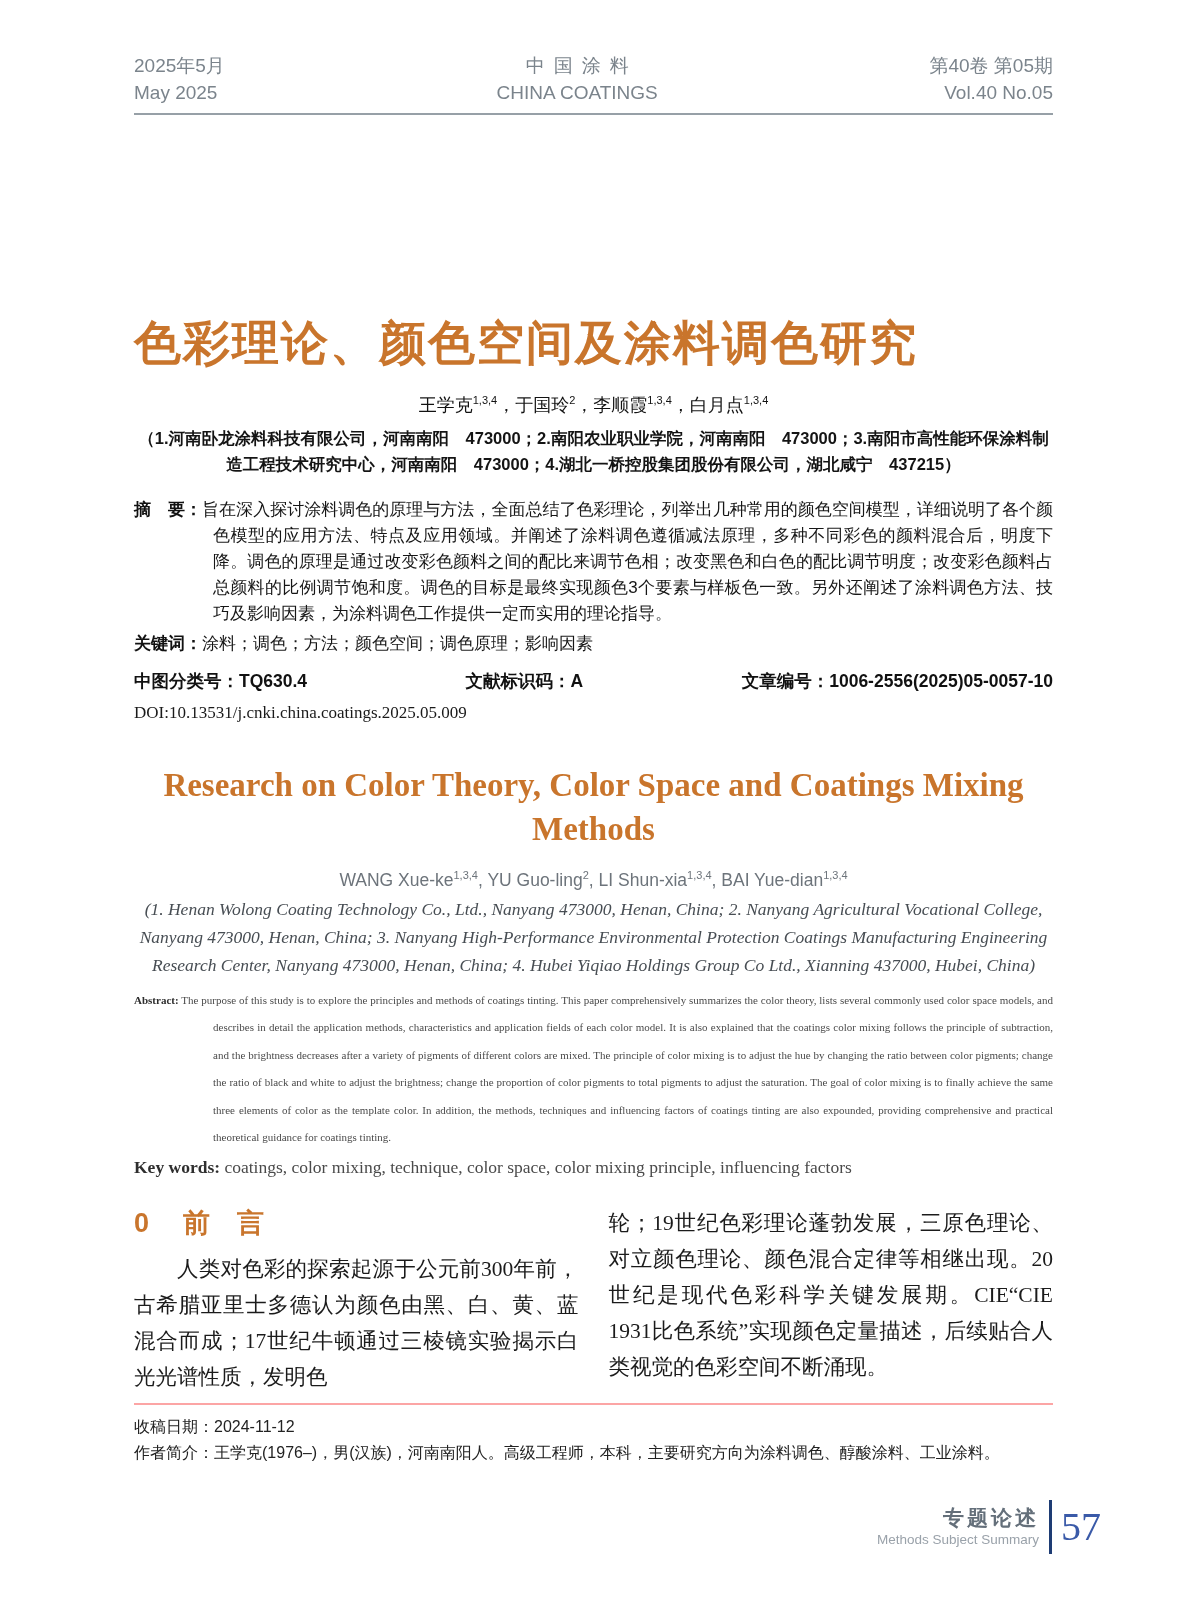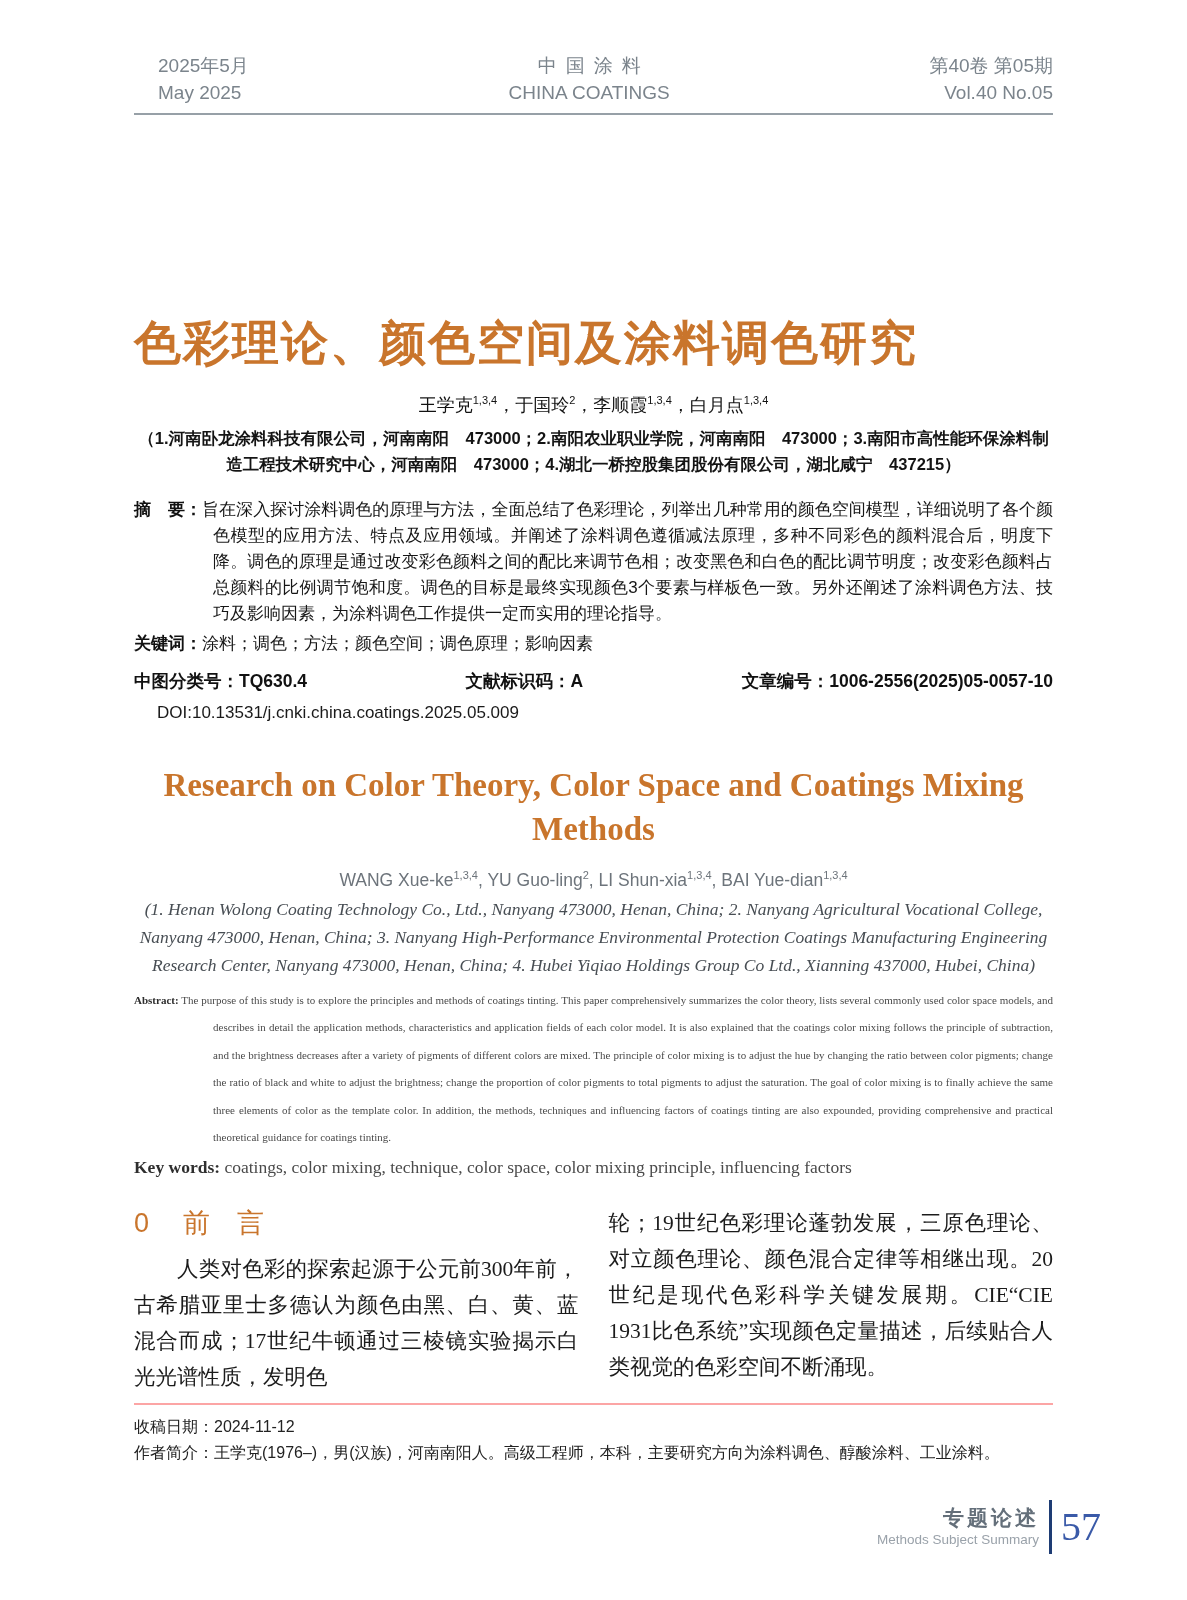--- a/index.html
+++ b/index.html
@@ -9,21 +9,21 @@
     font-family:"Liberation Sans", sans-serif; color:#1b1b1b;
   }
   .inner { padding:52px 134px 0 134px; }
 
   
   .journal-header {
     display:flex; justify-content:space-between; align-items:flex-end;
     color:#7b848c; font-size:19px; line-height:27px;
     border-bottom:2px solid #97a0a7; padding-bottom:7px;
   }
-  .jh-cell { white-space:nowrap;margin-left:24px; }
+  .jh-cell { white-space:nowrap; }
   .jh-center { text-align:center; }
   .jh-right { text-align:right; }
   .spaced { letter-spacing:9px; margin-right:-9px; }
 
   
   .cn-title {
     margin-top:198px; text-align:left; color:#c9752c;
     font-size:47px; font-weight:bold; letter-spacing:2px; line-height:60px;
   }
   .cn-authors { margin-top:20px; text-align:center; font-size:18px; color:#121212; }
@@ -33,21 +33,21 @@
     font-weight:600; color:#141414;
   }
 
   
   .hang { padding-left:79px; text-indent:-79px; margin:0; }
   .lbl { font-weight:bold; color:#111; }
 
   .cn-abstract { margin-top:20px; font-size:17px; line-height:26px; color:#161616; text-align:justify; }
   .cn-keywords { margin-top:4px; font-size:17px; line-height:26px; color:#161616; }
   .clc-row { margin-top:12px; display:flex; justify-content:space-between; font-size:17.5px; font-weight:bold; color:#111; }
-  .doi { margin-top:10px; font-family:Liberation Sans, sans-serif; font-size:17px; color:#1a1a1a;margin-left:23px; }
+  .doi { margin-top:10px; font-family:Liberation Serif, serif; font-size:17px; color:#1a1a1a; }
 
   
   .en-title {
     margin-top:40px; text-align:center; color:#c9752c;
     font-family:"Liberation Serif", serif; font-weight:bold;
     font-size:33px; line-height:44px;
   }
   .en-authors { margin-top:18px; text-align:center; color:#6d747b; font-size:17.5px; }
   .en-affil {
     margin-top:4px; text-align:center; color:#474d53;
@@ -57,21 +57,21 @@
   .en-abstract {
     margin-top:8px; font-family:"Liberation Serif", serif;
     font-size:11px; line-height:27.5px; color:#4a4a4a; text-align:justify;
   }
   .en-abstract .lbl, .en-keywords .lbl { font-family:"Liberation Serif", serif; color:#2e2e2e; }
   .en-keywords { margin-top:2px; font-family:"Liberation Serif", serif; font-size:17.5px; line-height:27px; color:#4a4a4a; }
 
   
   .intro { margin-top:24px; display:flex; gap:30px; }
   .col { width:50%; }
-  .sec-head { color:#c9752c; font-weight:normal; font-size:27px; line-height:36px; margin:0 0 10px 0; }
+  .sec-head { color:#c9752c; font-weight:bold; font-size:27px; line-height:36px; margin:0 0 10px 0; }
   .sec-no { margin-right:34px; }
   .body-p {
     margin:0; font-family:Liberation Serif, serif;
     font-size:21.5px; line-height:36px; color:#1b1b1b; text-align:justify;
   }
   .indent { text-indent:2em; }
 
   
   .footnote { margin-top:8px; border-top:2px solid #fca5a5; padding-top:9px; }
   .fn-line { margin:0; font-size:16px; line-height:26px; color:#222; }

